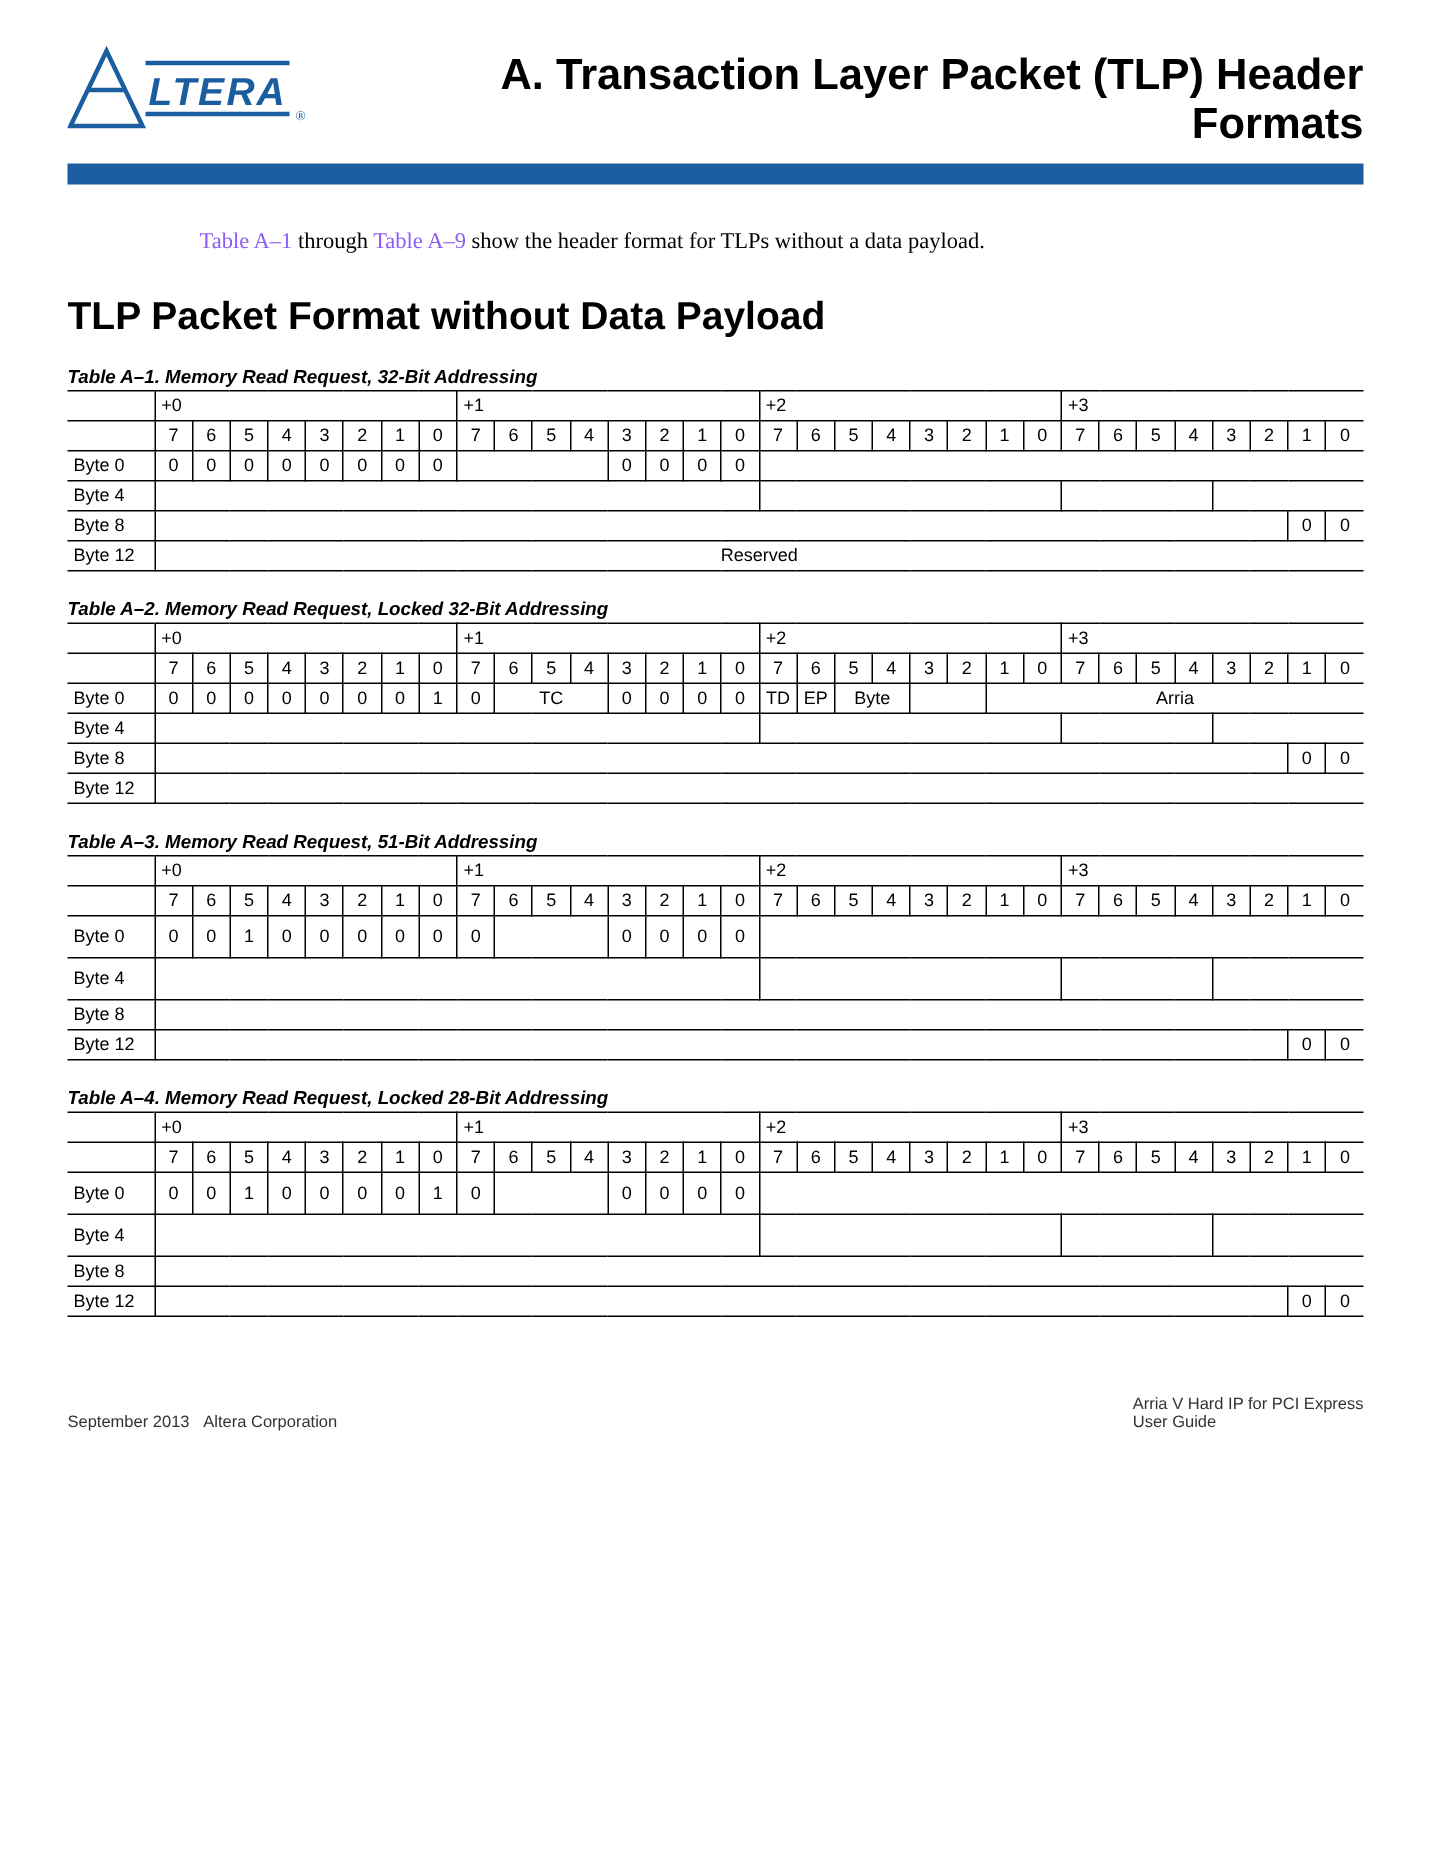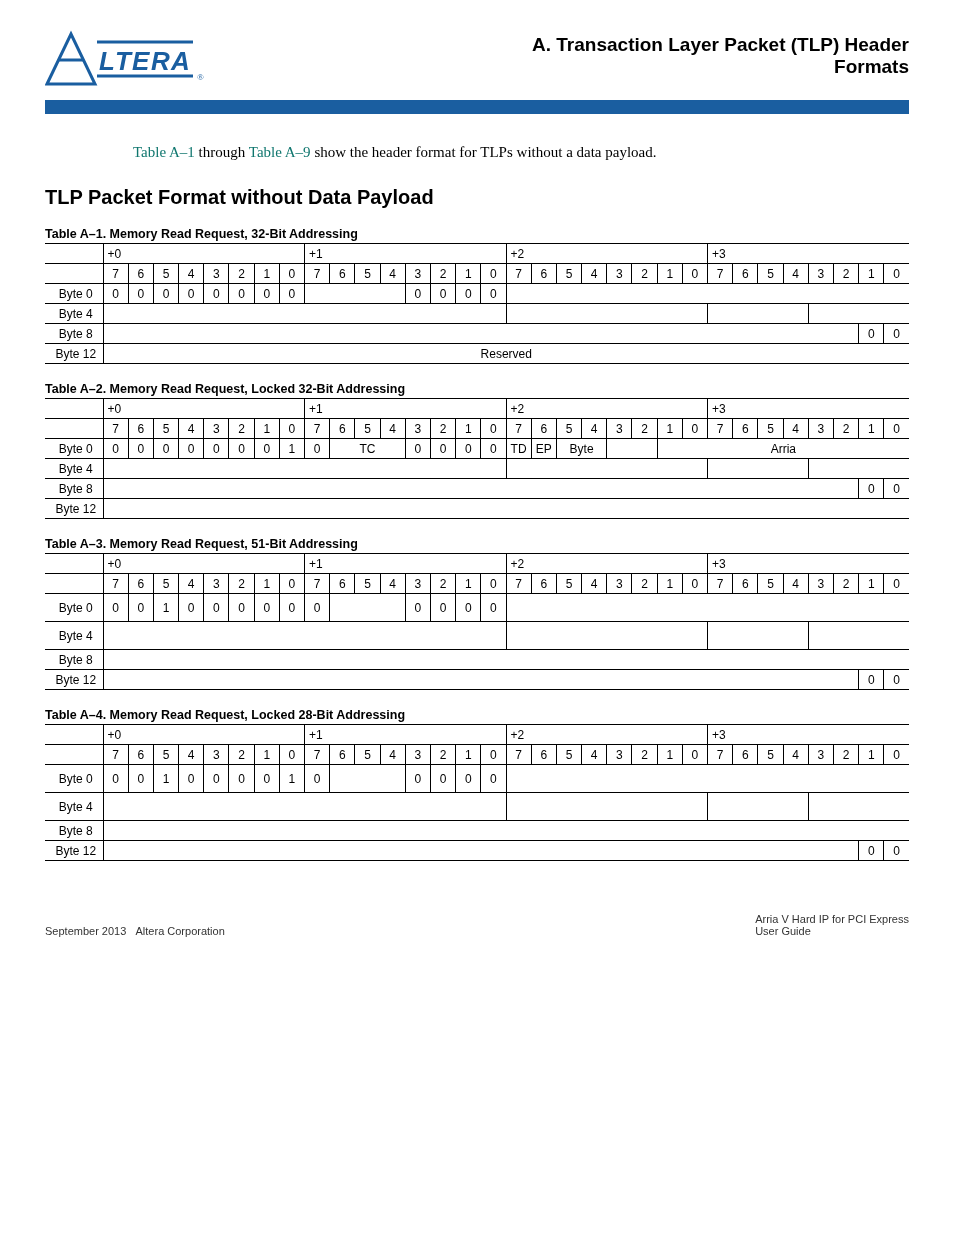--- a/index.html
+++ b/index.html
@@ -17,49 +17,50 @@
     align-items: flex-start;
     justify-content: space-between;
     margin-bottom: 6px;
   }
   .logo {
     flex: 0 0 auto;
   }
   .page-title {
     font-family: Arial, Helvetica, sans-serif;
     font-weight: bold;
-    font-size: 19px;
+    font-size: 29px;
     text-align: right;
     line-height: 1.15;
     margin: 0;
     padding-top: 4px;
   }
   .blue-bar {
     height: 14px;
     background: #1a5ea0;
     margin: 8px 0 28px 0;
   }
   .intro {
     margin: 0 0 24px 88px;
     font-size: 15px;
     line-height: 1.35;
     max-width: 680px;
   }
-  .intro .link { color: #0f766e; }
+  .intro .link { color: #8b5cf6; }
   h2.section {
     font-family: Arial, Helvetica, sans-serif;
     font-weight: bold;
-    font-size: 20px;
+    font-size: 26px;
     margin: 0 0 10px 0;
   }
   .table-caption {
     font-family: Arial, Helvetica, sans-serif;
     font-weight: bold;
     font-size: 12.5px;
     margin: 18px 0 2px 0;
+    font-style: italic;
   }
   .tlp {
     border-collapse: collapse;
     width: 100%;
     table-layout: fixed;
     font-family: Arial, Helvetica, sans-serif;
     font-size: 12px;
     border-top: 1.5px solid #000;
     border-bottom: 1.5px solid #000;
   }
@@ -68,21 +69,21 @@
     border: 0.5px solid #000;
     text-align: center;
     vertical-align: middle;
     height: 20px;
     padding: 0;
     overflow: hidden;
   }
   .tlp .nb-l { border-left: none; }
   .tlp .nb-r { border-right: none; }
   .tlp .nb-t { border-top: none; }
-  .tlp .label-cell { text-align: center; padding-left: 4px; }
+  .tlp .label-cell { text-align: left; padding-left: 4px; }
   .tlp .group-head { text-align: left; padding-left: 4px; }
   .tlp .tall td { height: 28px; }
   .footer {
     display: flex;
     justify-content: space-between;
     align-items: flex-end;
     font-family: Arial, Helvetica, sans-serif;
     font-size: 11px;
     margin-top: 52px;
     color: #333;

